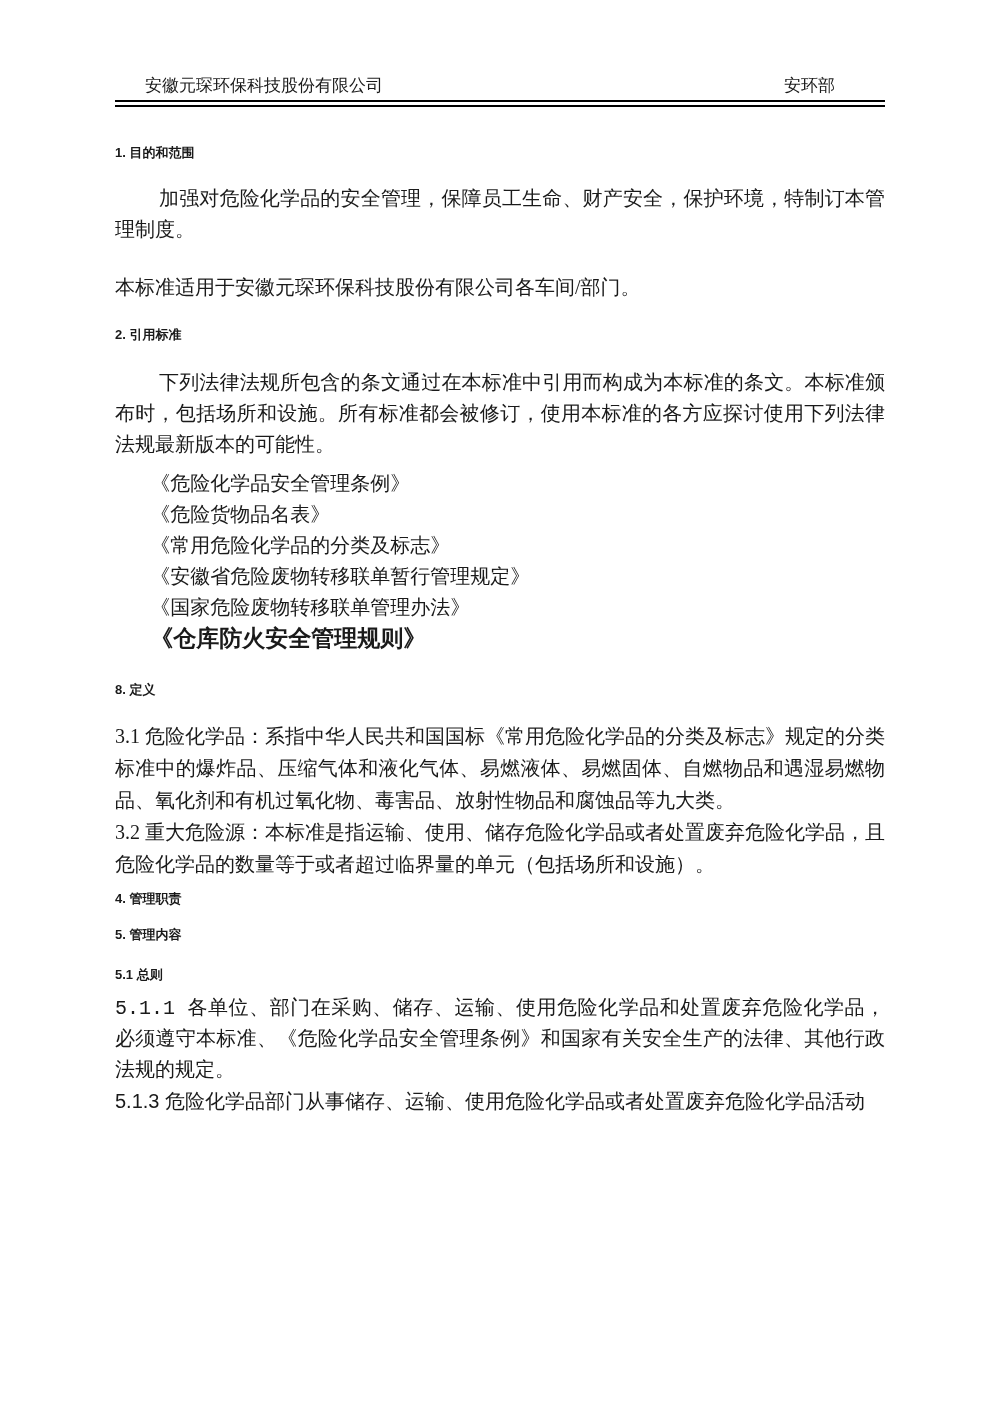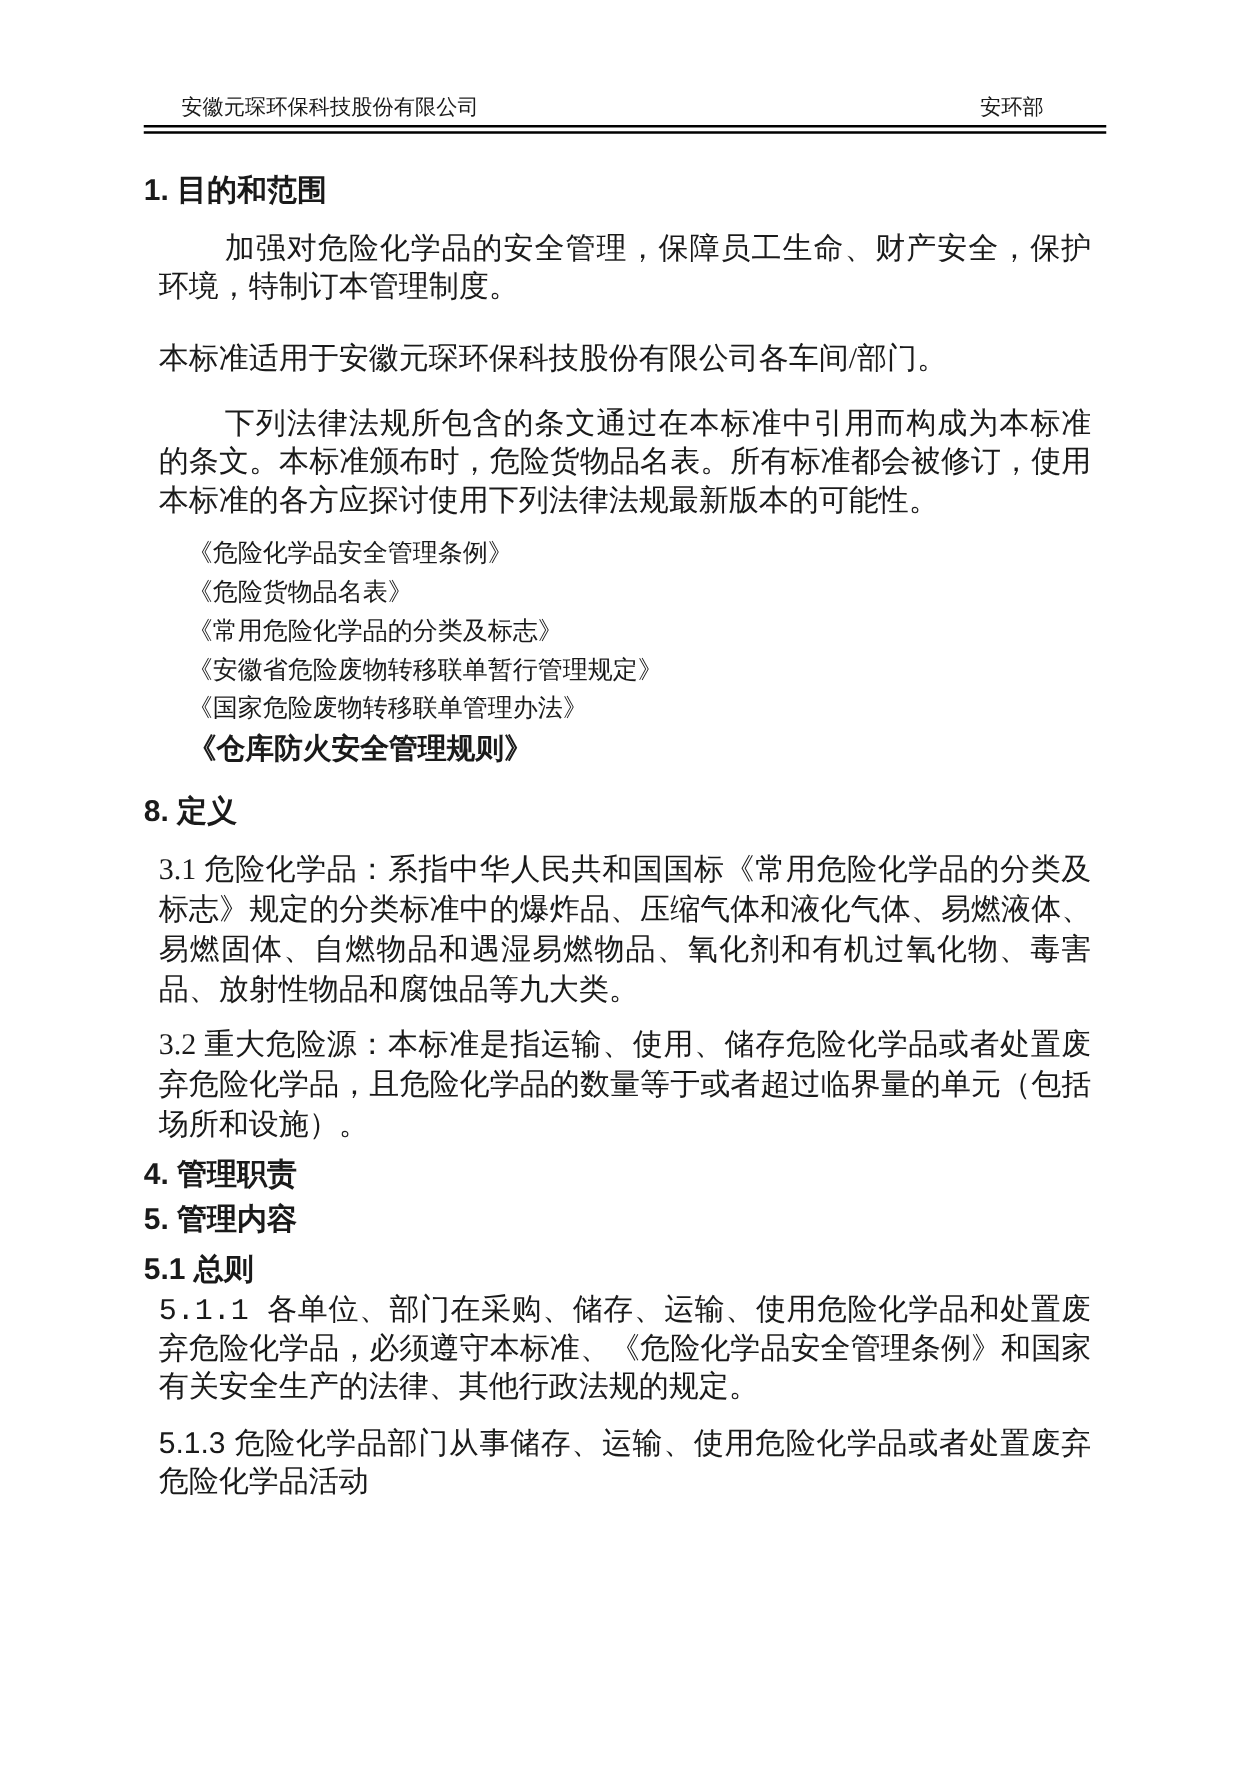--- a/index.html
+++ b/index.html
@@ -30,33 +30,33 @@
     height: 7px;
     border-top: 2.5px solid #000;
     border-bottom: 2.5px solid #000;
     box-sizing: border-box;
   }
 
   
   .h {
     font-family: "Liberation Sans", "DejaVu Sans", sans-serif;
     font-weight: 700;
-    font-size: 24px;
+    font-size: 13px;
     line-height: 24px;
     margin: 0;
   }
   #h-s1 { margin-top: 34px; }
   #h-s2 { margin-top: 20px; }
   #h-s3 { margin-top: 24px; }
   #h-s4 { margin-top: 7px; }
   #h-s5 { margin-top: 12px; }
   #h-s51 { margin-top: 16px; }
 
   
-  .p { margin: 12px; font-size: 24px; text-align: justify; }
+  .p { margin: 0; font-size: 20px; text-align: justify; }
   .serif { font-family: "Liberation Serif", "DejaVu Serif", serif; line-height: 32px; }
   .sans  { font-family: "Liberation Sans", "DejaVu Sans", sans-serif; line-height: 31px; }
   .indent { text-indent: 2.2em; }
 
   #s1-p1 { margin-top: 18px; }
   #s1-p2 { margin-top: 26px; }
   #s2-p1 { margin-top: 20px; }
   #s3-p1 { margin-top: 18px; }
   #s4-p1 { margin-top: 14px; }
   #s51-p1 { margin-top: 6px; font-family: Liberation Mono, monospace; }
@@ -94,21 +94,22 @@
     <div class="doc-header">
       <span class="company">安徽元琛环保科技股份有限公司</span>
       <span class="department">安环部</span>
     </div>
     <div class="rule"></div>
 
     <h2 class="h" id="h-s1">1. 目的和范围</h2>
     <p class="p sans indent" id="s1-p1">加强对危险化学品的安全管理，保障员工生命、财产安全，保护环境，特制订本管理制度。</p>
     <p class="p serif" id="s1-p2">本标准适用于安徽元琛环保科技股份有限公司各车间/部门。</p>
 
-    <p class="p sans indent" id="s2-p1">下列法律法规所包含的条文通过在本标准中引用而构成为本标准的条文。本标准颁布时，危险货物品名表。所有标准都会被修订，使用本标准的各方应探讨使用下列法律法规最新版本的可能性。</p>
+    <h2 class="h" id="h-s2">2. 引用标准</h2>
+    <p class="p sans indent" id="s2-p1">下列法律法规所包含的条文通过在本标准中引用而构成为本标准的条文。本标准颁布时，包括场所和设施。所有标准都会被修订，使用本标准的各方应探讨使用下列法律法规最新版本的可能性。</p>
 
     <div class="reflist">
       <div class="ref">《危险化学品安全管理条例》</div>
       <div class="ref">《危险货物品名表》</div>
       <div class="ref">《常用危险化学品的分类及标志》</div>
       <div class="ref">《安徽省危险废物转移联单暂行管理规定》</div>
       <div class="ref">《国家危险废物转移联单管理办法》</div>
       <div class="ref sans-ref">《仓库防火安全管理规则》</div>
     </div>
 

